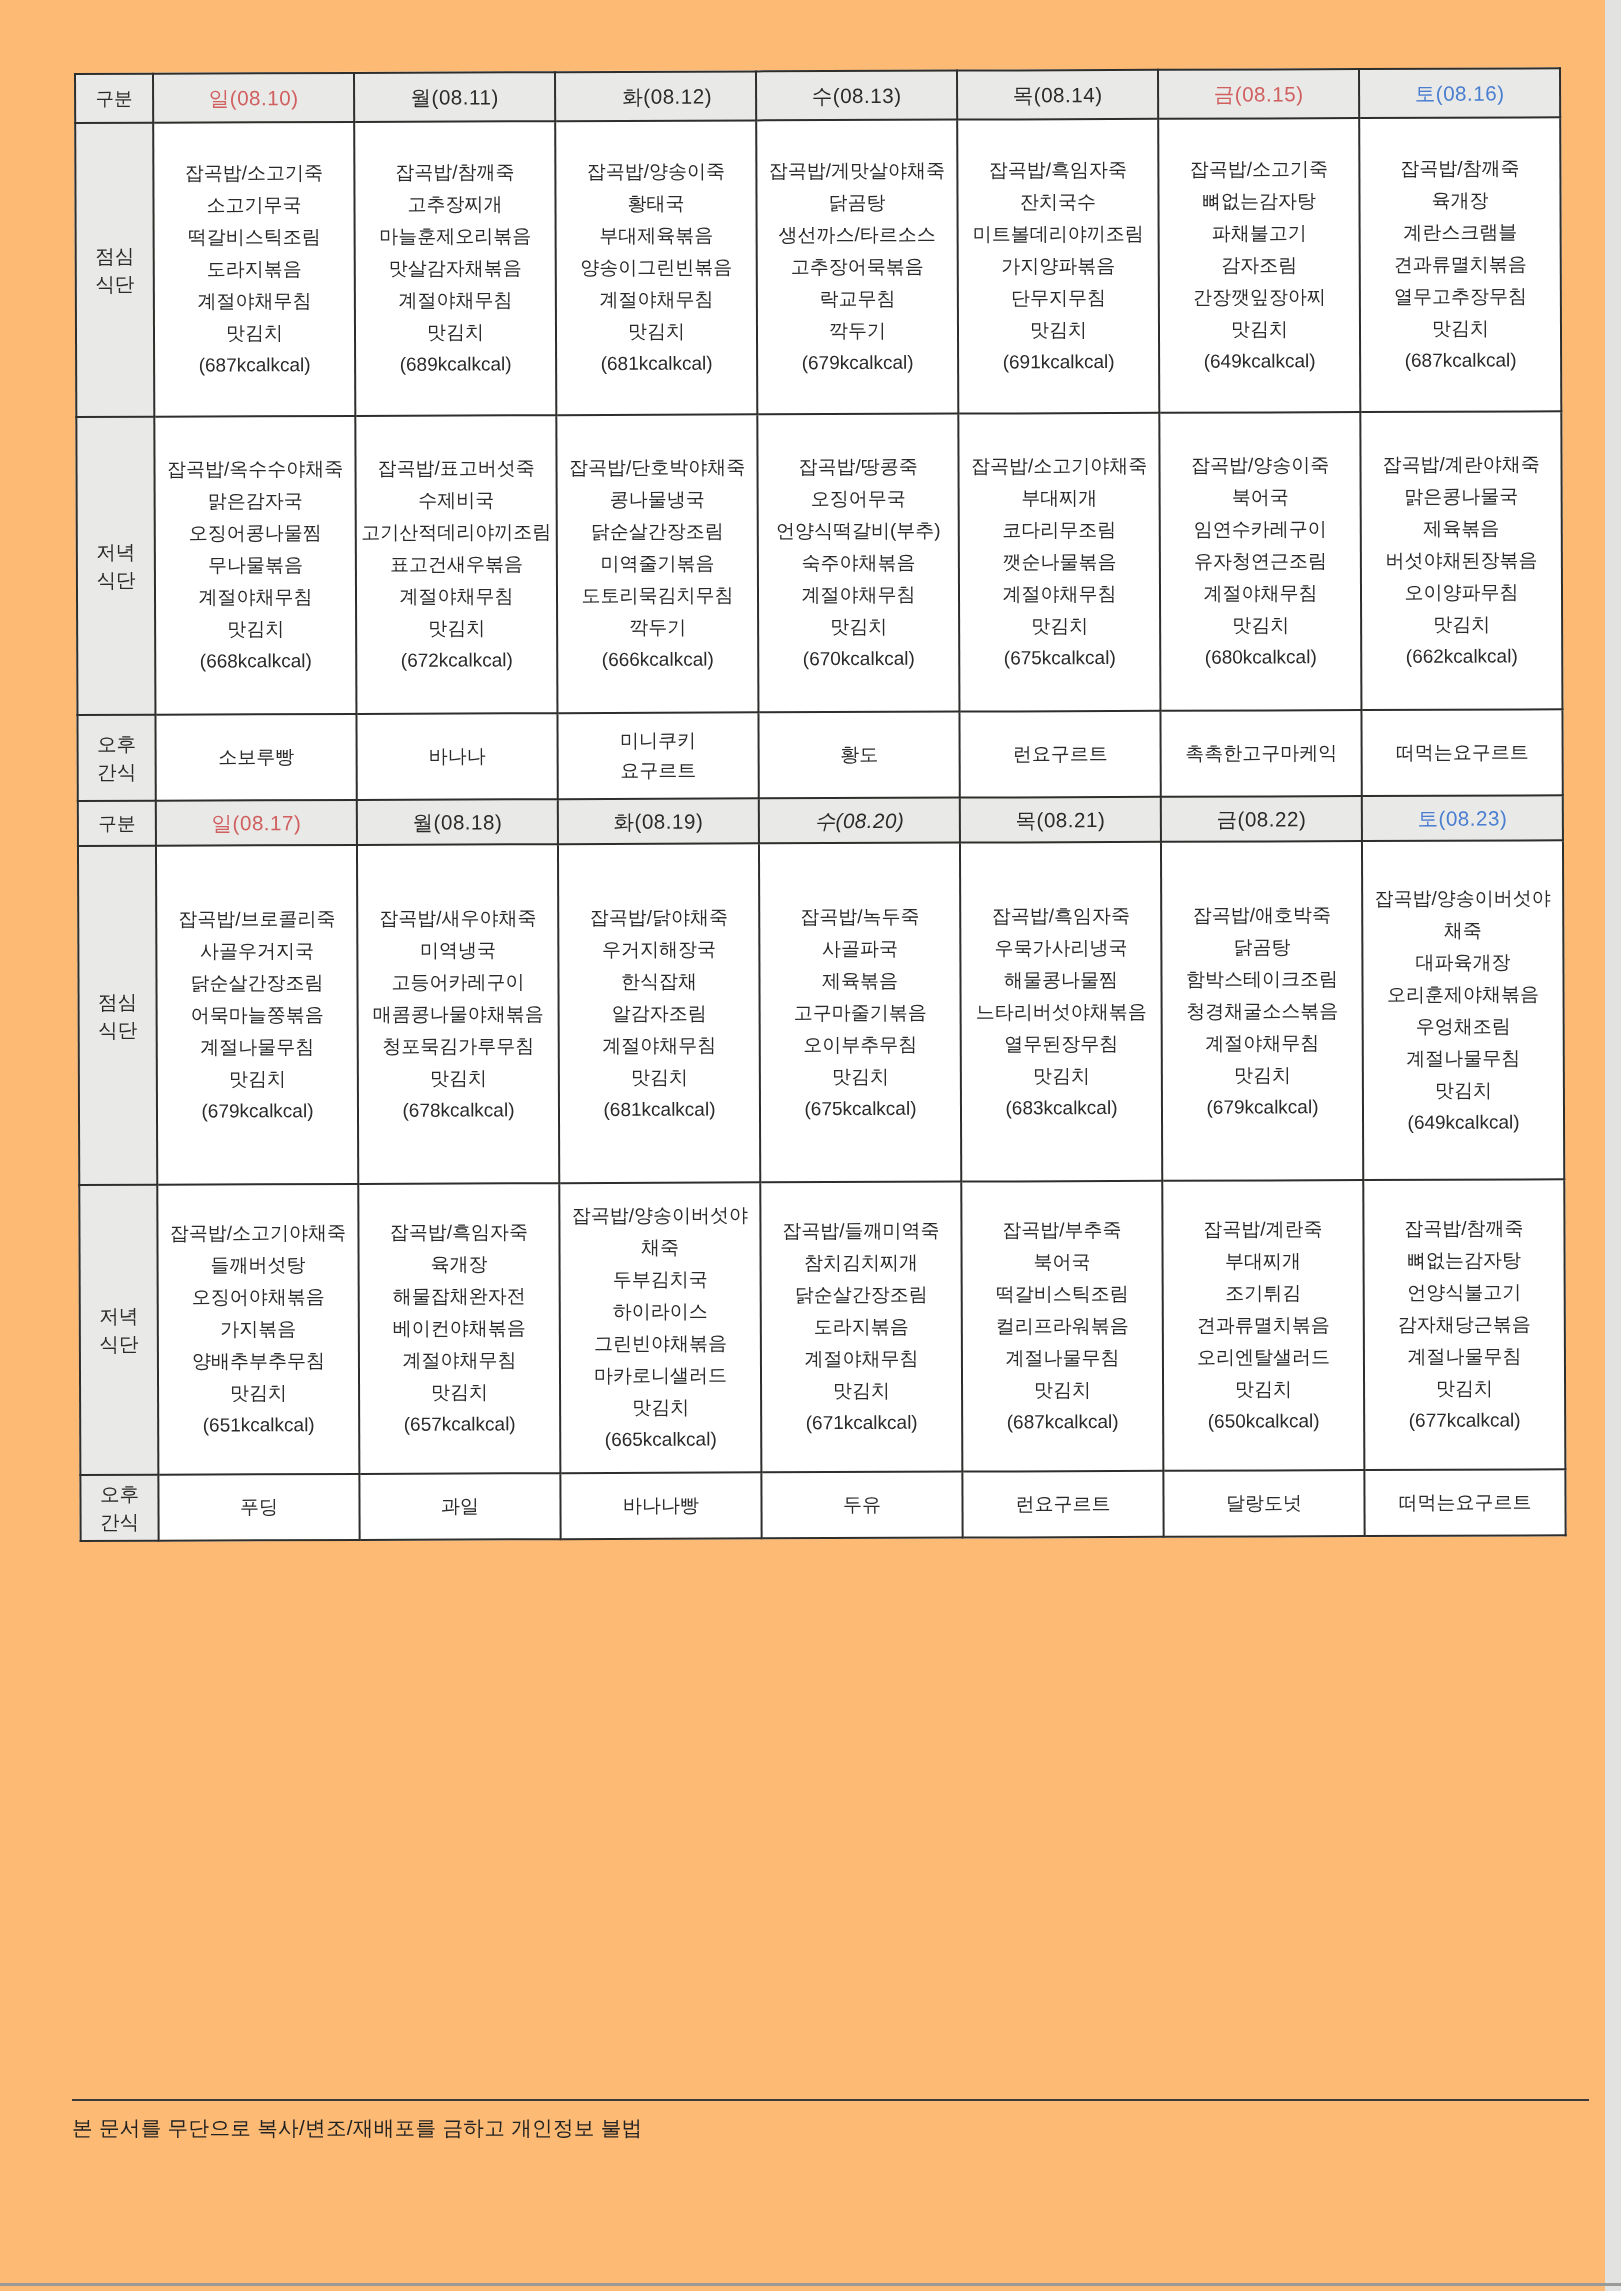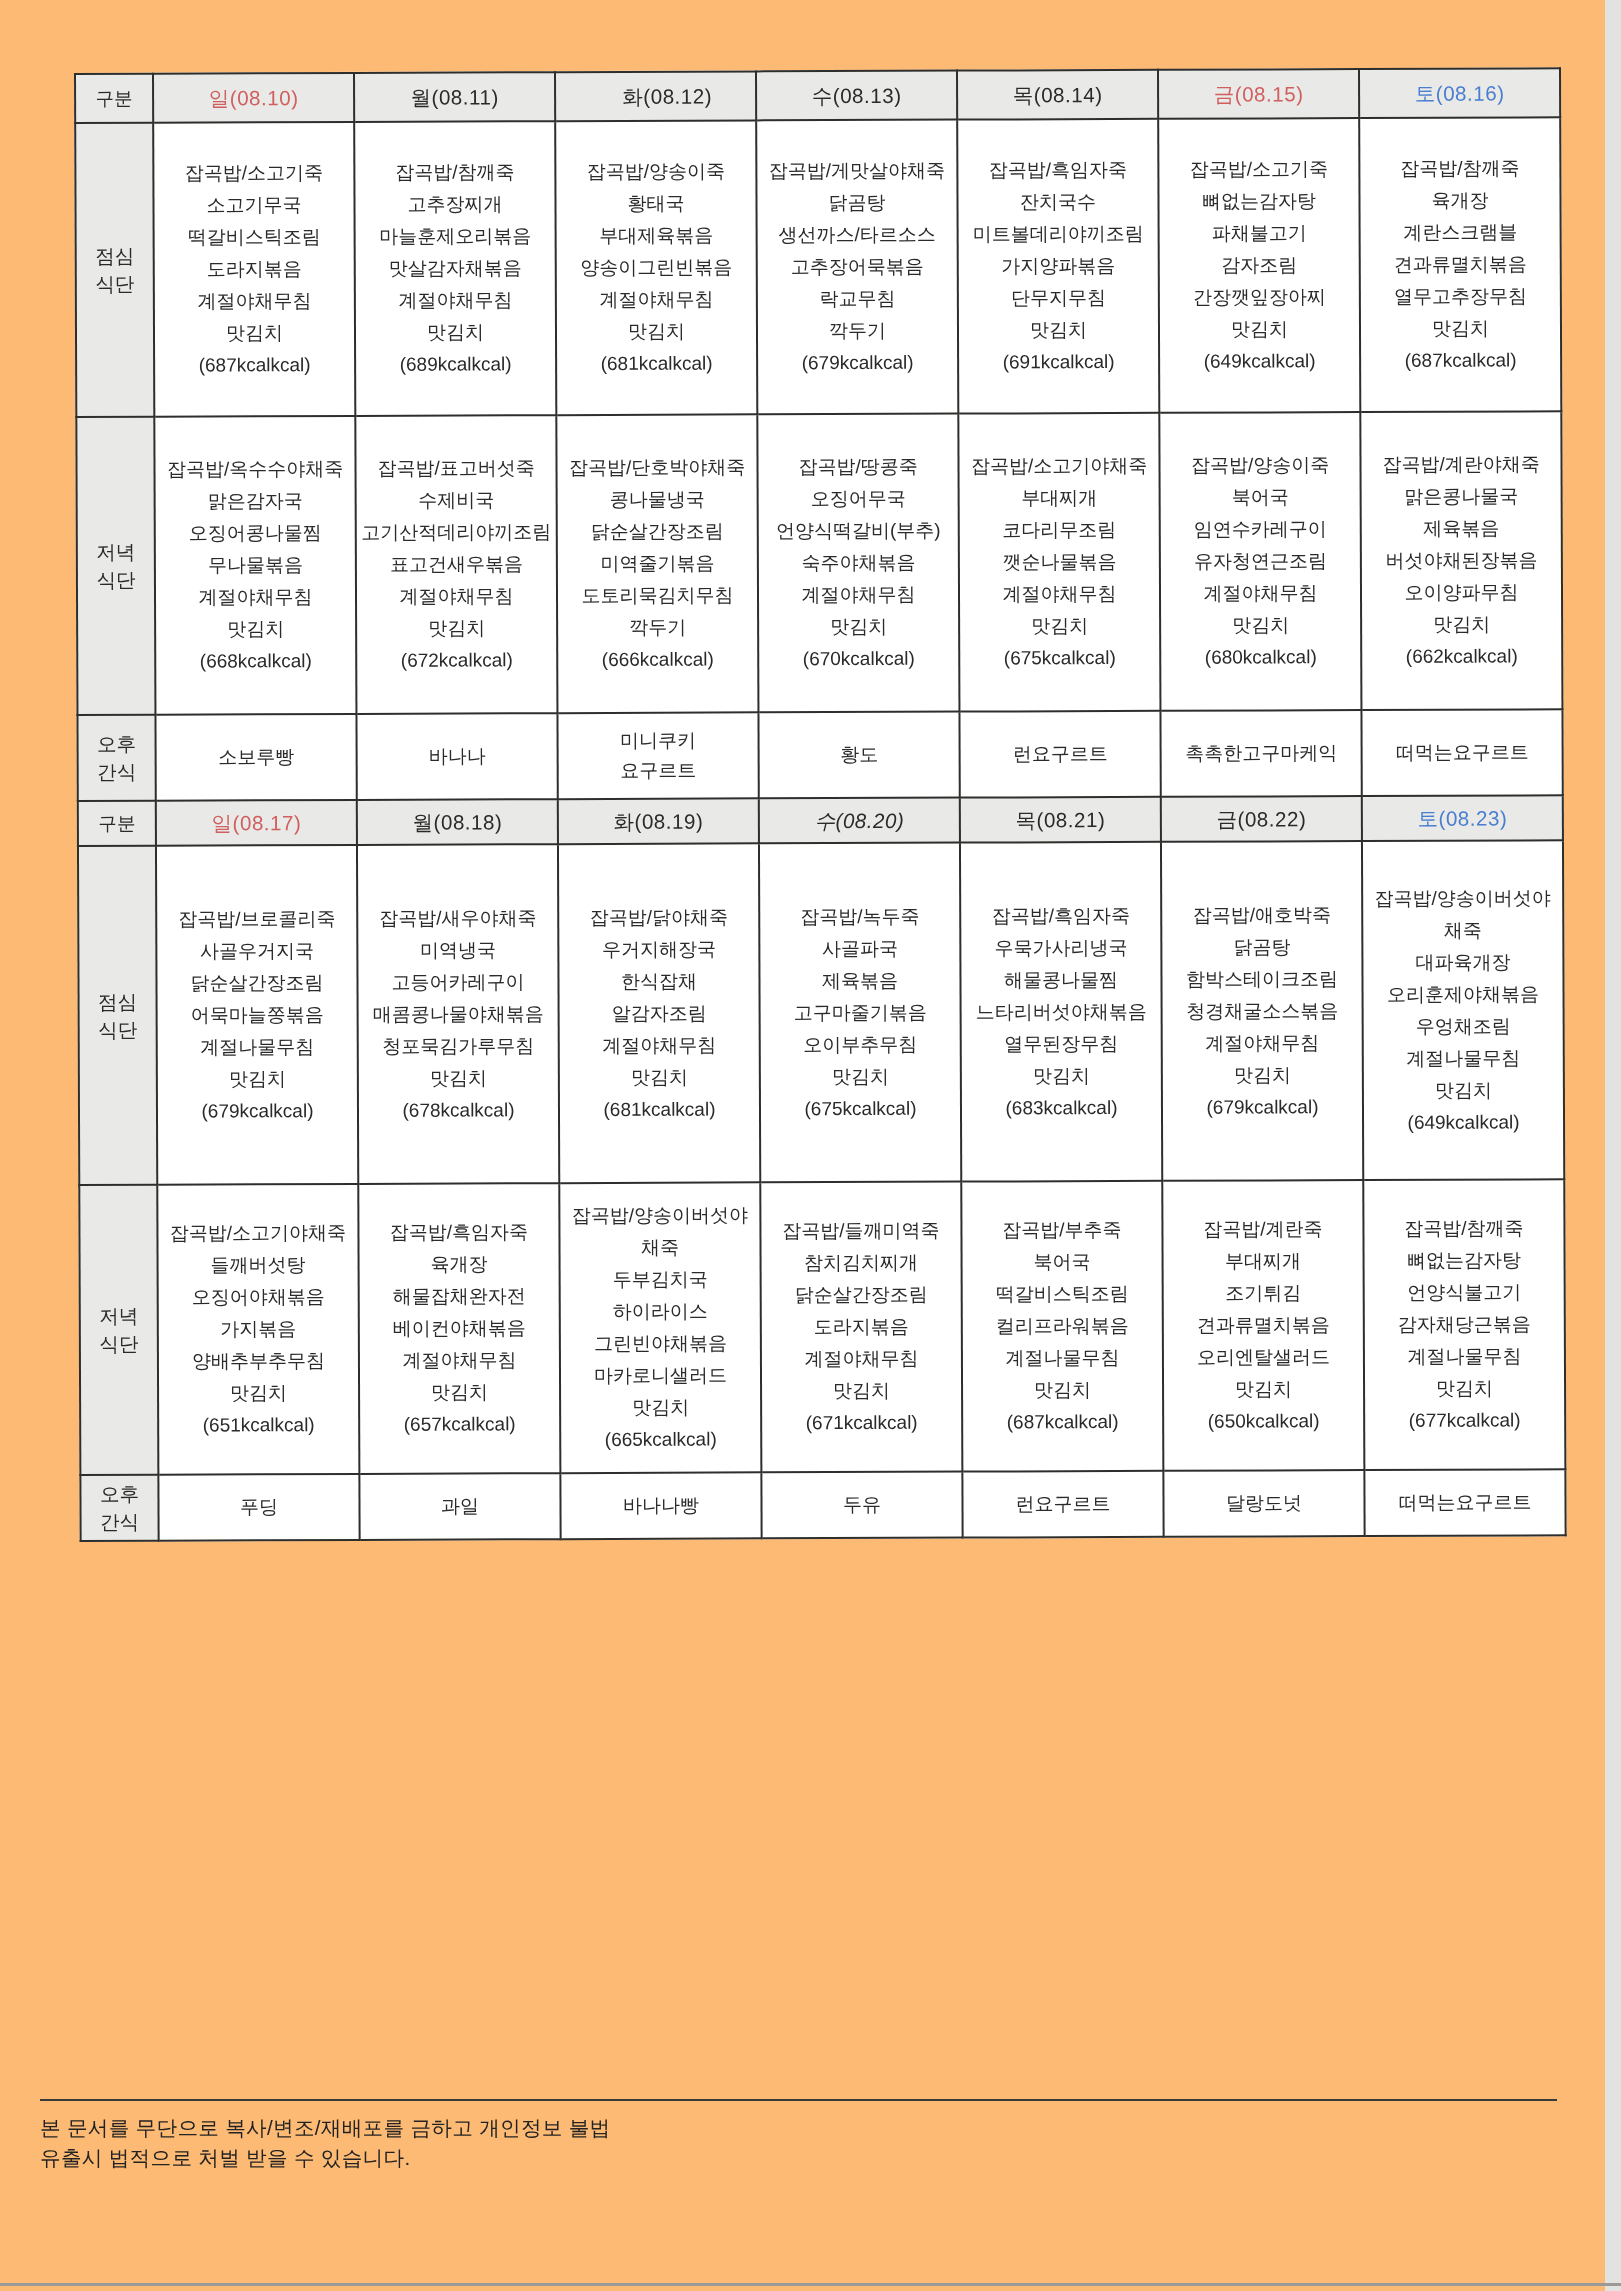--- a/index.html
+++ b/index.html
@@ -38,21 +38,21 @@
     font-size:19px;line-height:32px;
     vertical-align:top;padding-top:8.8px;
     word-break:break-all;color:#2a2a2a;
   }
   td.snack-cell{
     vertical-align:top;padding-top:11.8px;line-height:30px;
   }
   .menu-item{word-break:break-all;}
 
   .footer{
-    position:absolute;left:40px;top:2099px;width:1517px;
+    position:absolute;left:72px;top:2099px;width:1517px;
     border-top:2px solid #3a3a3a;
     padding-top:11.8px;
     font-size:20.6px;line-height:30px;color:#222;
     letter-spacing:0.3px;
   }
 </style>
 </head>
 <body>
 
 <div class="page">
@@ -418,19 +418,18 @@
           </td>
           <td class="menu-cell snack-cell">
             <div class="menu-item">떠먹는요구르트</div>
           </td>
         </tr>
       </tbody>
   </table>
 
   <div class="footer">
     <div>본 문서를 무단으로 복사/변조/재배포를 금하고 개인정보 불법</div>
-    <div>유출시 법적으로 처벌 받을 수 있습니다.</div>
   </div>
 
   <div class="scan-edge-right"></div>
   <div class="scan-edge-bottom"></div>
 </div>
 
 
 </body></html>

